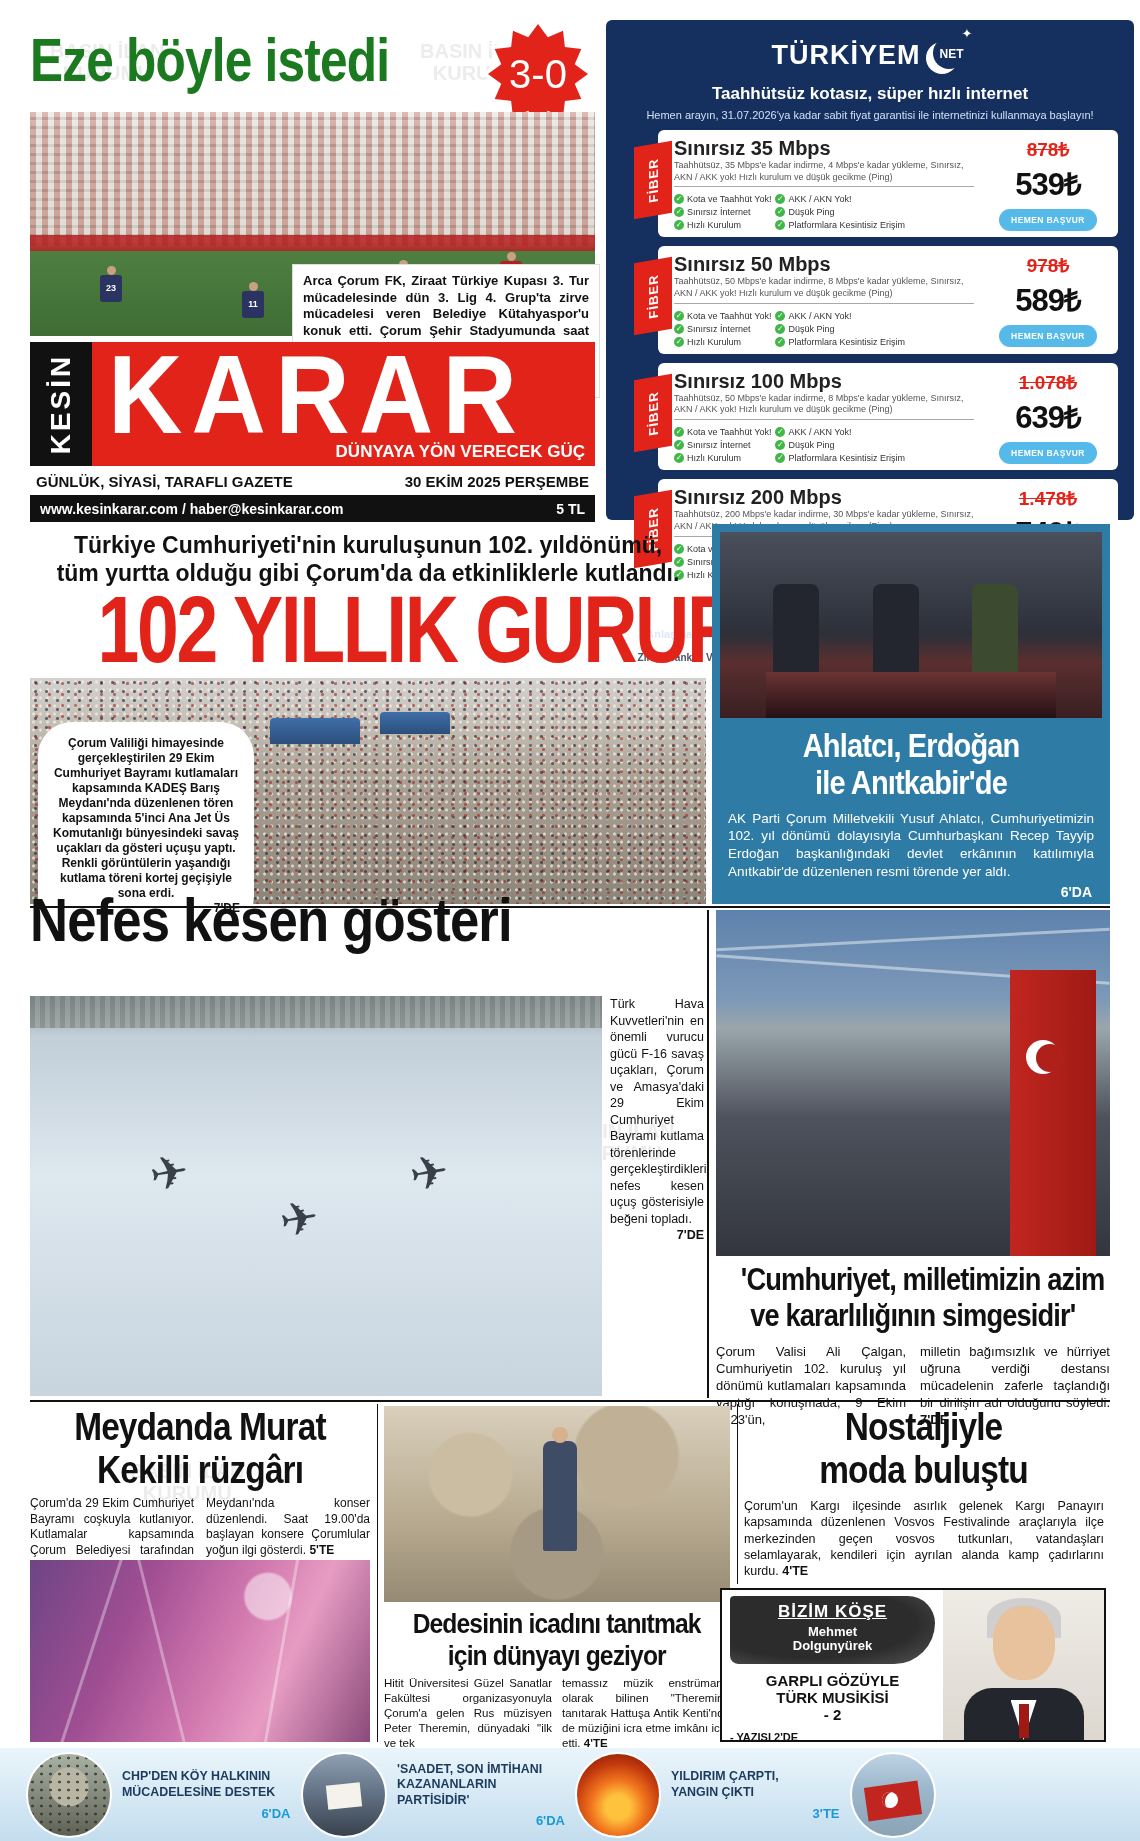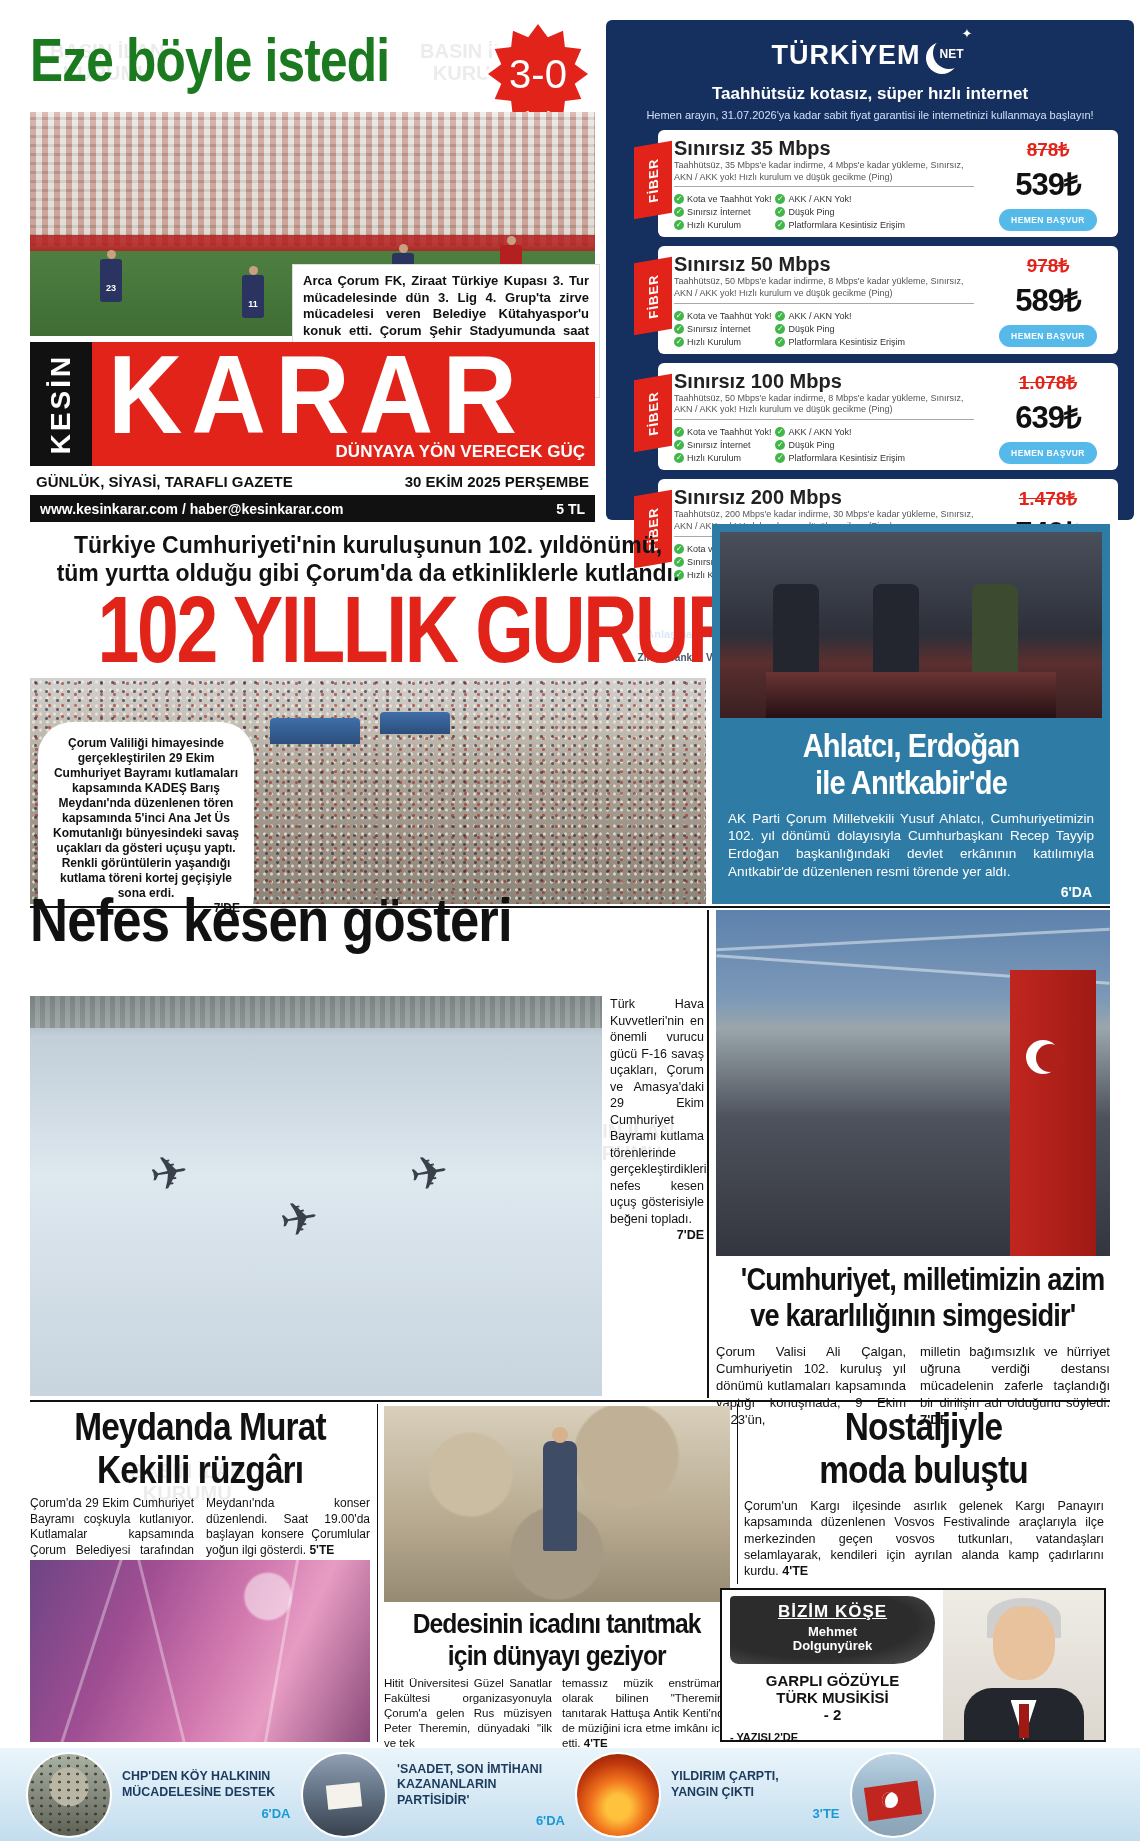--- a/index.html
+++ b/index.html
@@ -20,21 +20,21 @@
   .burst.inner{background:#e2231a;inset:5px;}
   .burst-txt{color:#fff;font-size:40px;font-weight:400;}
   .stadium{background:
      linear-gradient(180deg,#e8e4de 0%,#d8d2c9 8%,#cfc6ba 52%,#b9b0a4 60%,#4e7f41 62%,#3f6d35 100%);}
   .stadium .seats{position:absolute;inset:0 0 40% 0;
      background:repeating-linear-gradient(90deg,rgba(190,60,55,.25) 0 6px,rgba(255,255,255,.4) 6px 12px),
                 repeating-linear-gradient(0deg,rgba(90,80,75,.25) 0 3px,transparent 3px 9px);}
   .adboard{position:absolute;left:0;right:0;height:16px;background:#b42020;opacity:.85;}
   .player{position:absolute;width:22px;text-align:center;}
   .player .head{width:9px;height:9px;border-radius:50%;background:#caa083;margin:0 auto;}
-  .player .kit{background:#2b3360;color:#fff;font-size:9px;font-weight:700;border-radius:3px;padding:24px 0 9px;}
+  .player .kit{background:#2b3360;color:#fff;font-size:9px;font-weight:700;border-radius:3px;padding:8px 0 9px;}
   .player.ref .kit{background:#b42020;}
   .caption-box{background:#fff;font-size:13px;font-weight:700;line-height:1.28;text-align:justify;
                padding:8px 10px;border:1px solid #ddd;}
   .pageref{font-weight:900;}
   
   .mast{background:#e2231a;}
   .mast .kesin{position:absolute;left:0;top:0;width:62px;height:100%;background:#111;}
   .mast .kesin span{position:absolute;left:-29px;top:46px;width:120px;text-align:center;
         transform:rotate(-90deg);color:#fff;font-size:28px;font-weight:900;letter-spacing:3px;}
   .mast .karar{position:absolute;left:78px;top:-12px;color:#fff;font-size:112px;font-weight:900;

